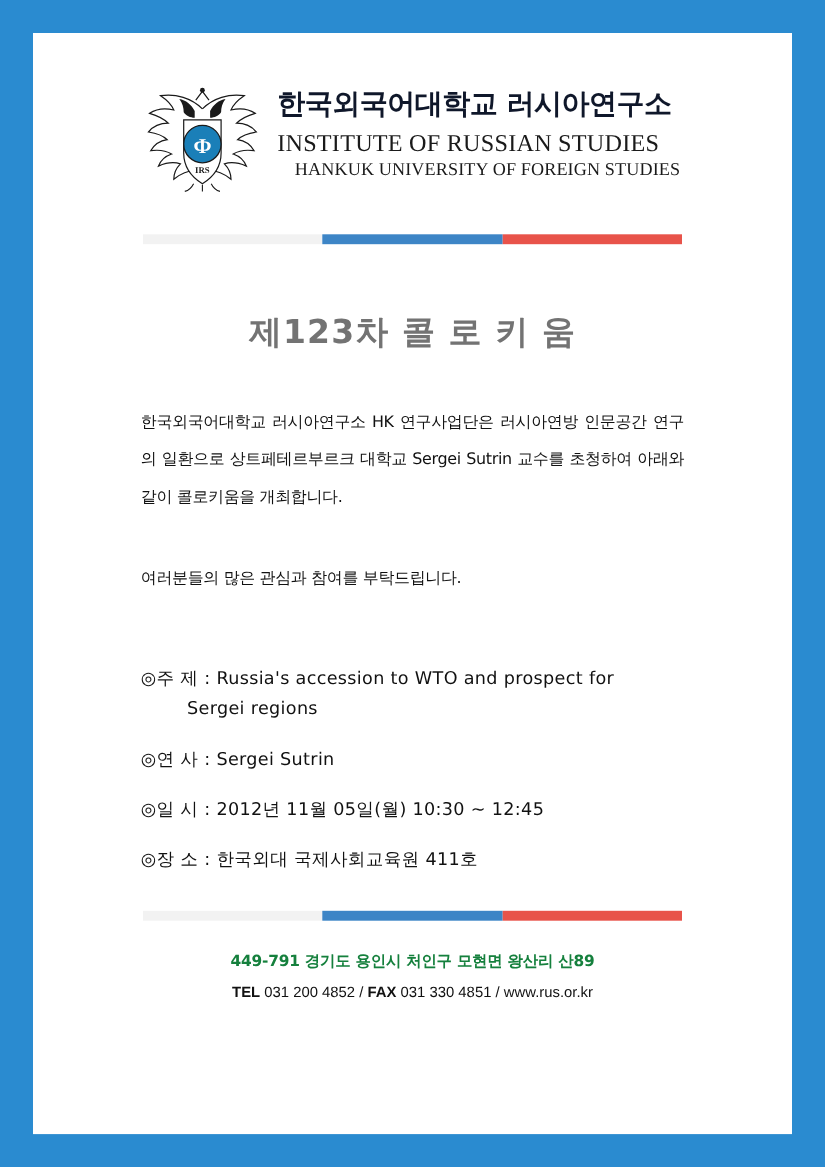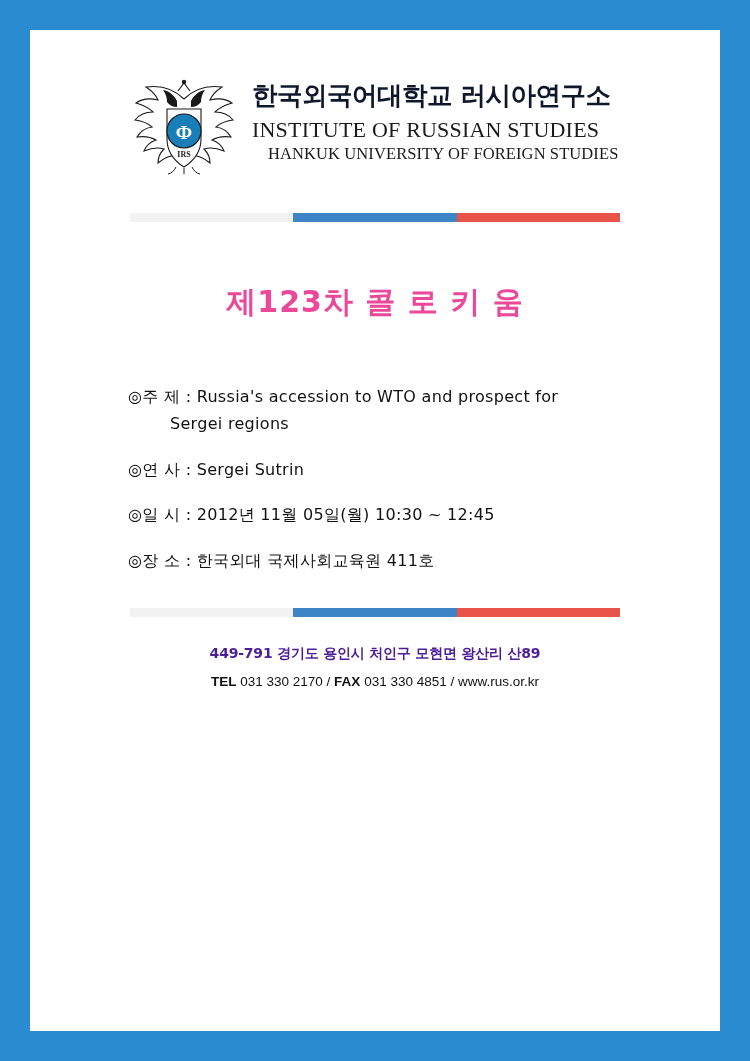--- a/index.html
+++ b/index.html
@@ -87,21 +87,21 @@
   .rule .red    { flex: 1; background: #e8534a; }
   .rule-top { margin-top: 38px; }
   .rule-bottom { margin-top: 0; }
 
   
   .title {
     text-align: center;
     font-family: "DejaVu Sans", sans-serif;
     font-size: 30px;
     font-weight: bold;
-    color: #ec4899;
+    color: #737373;
     letter-spacing: 1px;
     margin-top: 60px;
   }
 
   
   .body-wrap {
     padding: 0 98px 0 98px;
   }
   .para {
     font-family: "DejaVu Sans", sans-serif;
@@ -138,21 +138,21 @@
 
   
   .footer {
     margin-top: 34px;
     text-align: center;
   }
   .footer-addr {
     font-family: "DejaVu Sans", sans-serif;
     font-size: 14px;
     font-weight: bold;
-    color: #4c1d95;
+    color: #15803d;
     margin-top: 28px;
     letter-spacing: -0.2px;
   }
   .footer-tel {
     font-family: "Liberation Sans", sans-serif;
     font-size: 13.5px;
     color: #111;
     margin-top: 11px;
   }
   .footer-tel b { font-weight: bold; }
@@ -200,20 +200,24 @@
     </div>
 
     <div class="rule rule-top">
       <span class="white"></span>
       <span class="blue"></span>
       <span class="red"></span>
     </div>
 
     <div class="title">제123차  콜 로 키 움</div>
 
+    <div class="body-wrap">
+      <div class="para">한국외국어대학교 러시아연구소 HK 연구사업단은 러시아연방 인문공간 연구의 일환으로 상트페테르부르크 대학교 Sergei Sutrin 교수를 초청하여 아래와 같이 콜로키움을 개최합니다.</div>
+      <div class="para para-2">여러분들의 많은 관심과 참여를 부탁드립니다.</div>
+    </div>
 
     <div class="details">
       <div class="detail-row">
         <span>◎주 제 : </span><span>Russia's accession to WTO and prospect for</span>
         <span class="detail-cont">Sergei regions</span>
       </div>
       <div class="detail-row">
         <span>◎연 사 : </span><span>Sergei Sutrin</span>
       </div>
       <div class="detail-row">
@@ -226,19 +230,19 @@
 
     <div class="footer">
       <div class="rule rule-bottom">
         <span class="white"></span>
         <span class="blue"></span>
         <span class="red"></span>
       </div>
       <div class="footer-addr">449-791 경기도 용인시 처인구 모현면 왕산리 산89</div>
       <div class="footer-tel">
         <b>TEL</b>
-        <span>031 330 2170 / </span><b>FAX</b>
+        <span>031 200 4852 / </span><b>FAX</b>
         <span>031 330 4851 / www.rus.or.kr</span>
       </div>
     </div>
 
   </div>
 </div>
 
 </body></html>

